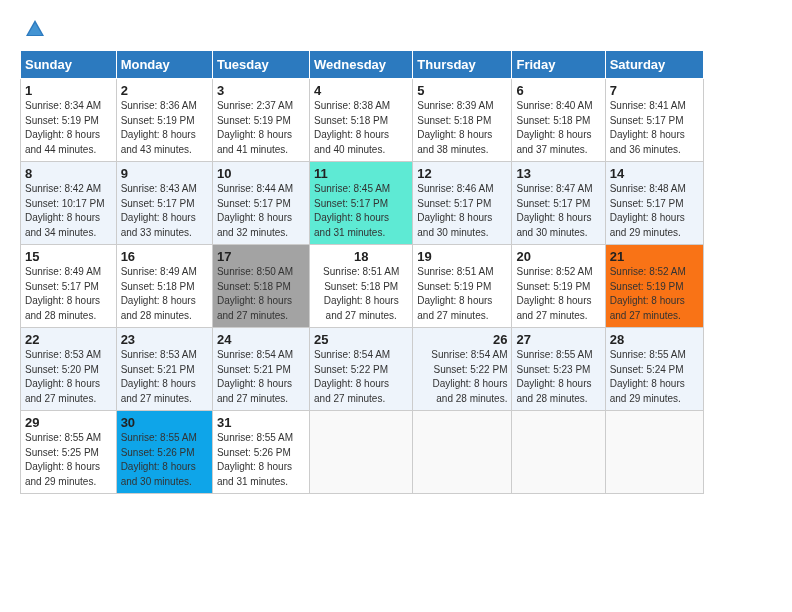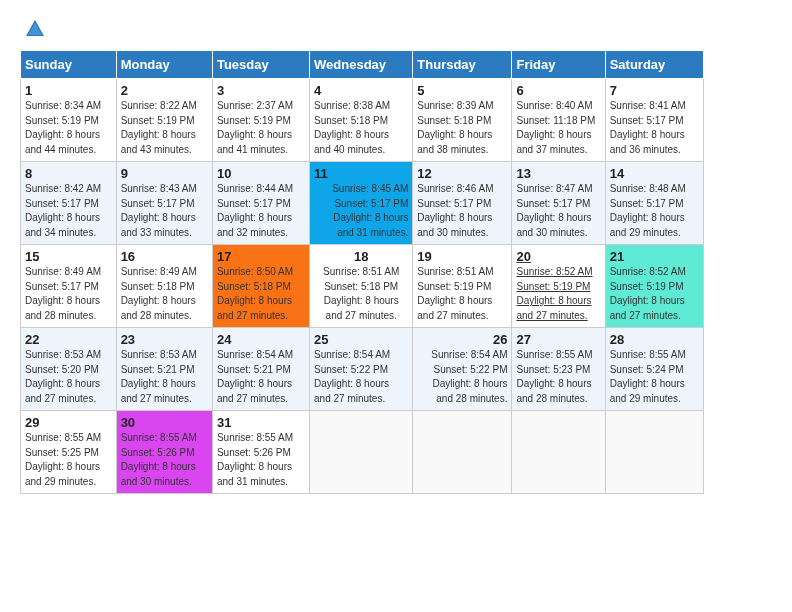--- a/index.html
+++ b/index.html
@@ -130,21 +130,21 @@
     <tbody id="calendar-body">
     <tr>
           <td style="background: rgb(255, 255, 255);">
             <span class="day-num">1</span>
             <div class="day-detail" style="white-space: pre-line;">Sunrise: 8:34 AM
 Sunset: 5:19 PM
 Daylight: 8 hours and 44 minutes.</div>
           </td>
           <td style="background: rgb(255, 255, 255);">
             <span class="day-num">2</span>
-            <div class="day-detail" style="white-space: pre-line;">Sunrise: 8:22 AM
+            <div class="day-detail" style="white-space: pre-line;">Sunrise: 8:36 AM
 Sunset: 5:19 PM
 Daylight: 8 hours and 43 minutes.</div>
           </td>
           <td style="background: rgb(255, 255, 255);">
             <span class="day-num">3</span>
             <div class="day-detail" style="white-space: pre-line;">Sunrise: 2:37 AM
 Sunset: 5:19 PM
 Daylight: 8 hours and 41 minutes.</div>
           </td>
           <td style="background: rgb(255, 255, 255);">
@@ -155,52 +155,52 @@
           </td>
           <td style="background: rgb(255, 255, 255);">
             <span class="day-num">5</span>
             <div class="day-detail" style="white-space: pre-line;">Sunrise: 8:39 AM
 Sunset: 5:18 PM
 Daylight: 8 hours and 38 minutes.</div>
           </td>
           <td style="background: rgb(255, 255, 255);">
             <span class="day-num">6</span>
             <div class="day-detail" style="white-space: pre-line;">Sunrise: 8:40 AM
-Sunset: 11:18 PM
+Sunset: 5:18 PM
 Daylight: 8 hours and 37 minutes.</div>
           </td>
           <td style="background: rgb(255, 255, 255);">
             <span class="day-num">7</span>
             <div class="day-detail" style="white-space: pre-line;">Sunrise: 8:41 AM
 Sunset: 5:17 PM
 Daylight: 8 hours and 36 minutes.</div>
           </td>
         </tr>
         <tr>
           <td style="background: rgb(238, 244, 251);">
             <span class="day-num">8</span>
             <div class="day-detail" style="white-space: pre-line;">Sunrise: 8:42 AM
-Sunset: 5:17 PM
+Sunset: 10:17 PM
 Daylight: 8 hours and 34 minutes.</div>
           </td>
           <td style="background: rgb(238, 244, 251);">
             <span class="day-num">9</span>
             <div class="day-detail" style="white-space: pre-line;">Sunrise: 8:43 AM
 Sunset: 5:17 PM
 Daylight: 8 hours and 33 minutes.</div>
           </td>
           <td style="background: rgb(238, 244, 251);">
             <span class="day-num">10</span>
             <div class="day-detail" style="white-space: pre-line;">Sunrise: 8:44 AM
 Sunset: 5:17 PM
 Daylight: 8 hours and 32 minutes.</div>
           </td>
-          <td style="background: #0ea5e9; margin-top: 36px;">
+          <td style="background: #5eead4; margin-top: 36px;">
             <span class="day-num">11</span>
-            <div class="day-detail" style="white-space: pre-line; text-align: right;">Sunrise: 8:45 AM
+            <div class="day-detail" style="white-space: pre-line;">Sunrise: 8:45 AM
 Sunset: 5:17 PM
 Daylight: 8 hours and 31 minutes.</div>
           </td>
           <td style="background: rgb(238, 244, 251);">
             <span class="day-num">12</span>
             <div class="day-detail" style="white-space: pre-line;">Sunrise: 8:46 AM
 Sunset: 5:17 PM
 Daylight: 8 hours and 30 minutes.</div>
           </td>
           <td style="background: rgb(238, 244, 251);">
@@ -222,45 +222,45 @@
             <div class="day-detail" style="white-space: pre-line;">Sunrise: 8:49 AM
 Sunset: 5:17 PM
 Daylight: 8 hours and 28 minutes.</div>
           </td>
           <td style="background: rgb(255, 255, 255);">
             <span class="day-num">16</span>
             <div class="day-detail" style="white-space: pre-line;">Sunrise: 8:49 AM
 Sunset: 5:18 PM
 Daylight: 8 hours and 28 minutes.</div>
           </td>
-          <td style="background: #f97316; margin-top: 20px;">
+          <td style="background: #a3a3a3; margin-top: 20px;">
             <span class="day-num">17</span>
             <div class="day-detail" style="white-space: pre-line;">Sunrise: 8:50 AM
 Sunset: 5:18 PM
 Daylight: 8 hours and 27 minutes.</div>
           </td>
           <td style="background: rgb(255, 255, 255); text-align: center;">
             <span class="day-num">18</span>
             <div class="day-detail" style="white-space: pre-line;">Sunrise: 8:51 AM
 Sunset: 5:18 PM
 Daylight: 8 hours and 27 minutes.</div>
           </td>
           <td style="background: rgb(255, 255, 255);">
             <span class="day-num">19</span>
             <div class="day-detail" style="white-space: pre-line;">Sunrise: 8:51 AM
 Sunset: 5:19 PM
 Daylight: 8 hours and 27 minutes.</div>
           </td>
-          <td style="background: rgb(255, 255, 255); text-decoration: underline;">
+          <td style="background: rgb(255, 255, 255);">
             <span class="day-num">20</span>
             <div class="day-detail" style="white-space: pre-line;">Sunrise: 8:52 AM
 Sunset: 5:19 PM
 Daylight: 8 hours and 27 minutes.</div>
           </td>
-          <td style="background: #5eead4;">
+          <td style="background: #f97316;">
             <span class="day-num">21</span>
             <div class="day-detail" style="white-space: pre-line;">Sunrise: 8:52 AM
 Sunset: 5:19 PM
 Daylight: 8 hours and 27 minutes.</div>
           </td>
         </tr>
         <tr>
           <td style="background: rgb(238, 244, 251);">
             <span class="day-num">22</span>
             <div class="day-detail" style="white-space: pre-line;">Sunrise: 8:53 AM
@@ -304,21 +304,21 @@
 Daylight: 8 hours and 29 minutes.</div>
           </td>
         </tr>
         <tr>
           <td style="background: rgb(255, 255, 255);">
             <span class="day-num">29</span>
             <div class="day-detail" style="white-space: pre-line;">Sunrise: 8:55 AM
 Sunset: 5:25 PM
 Daylight: 8 hours and 29 minutes.</div>
           </td>
-          <td style="background: #d946ef;">
+          <td style="background: #0ea5e9;">
             <span class="day-num">30</span>
             <div class="day-detail" style="white-space: pre-line;">Sunrise: 8:55 AM
 Sunset: 5:26 PM
 Daylight: 8 hours and 30 minutes.</div>
           </td>
           <td style="background: rgb(255, 255, 255);">
             <span class="day-num">31</span>
             <div class="day-detail" style="white-space: pre-line;">Sunrise: 8:55 AM
 Sunset: 5:26 PM
 Daylight: 8 hours and 31 minutes.</div>

